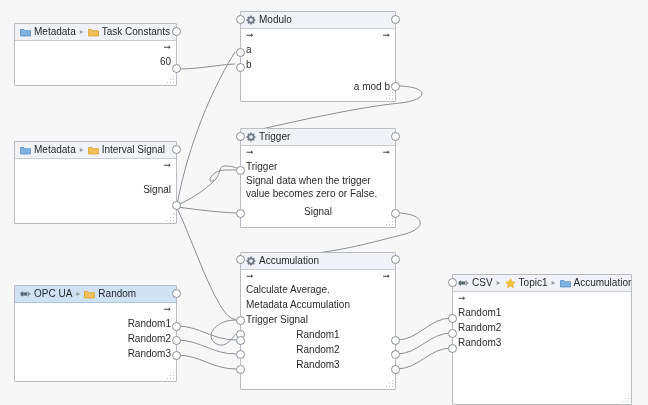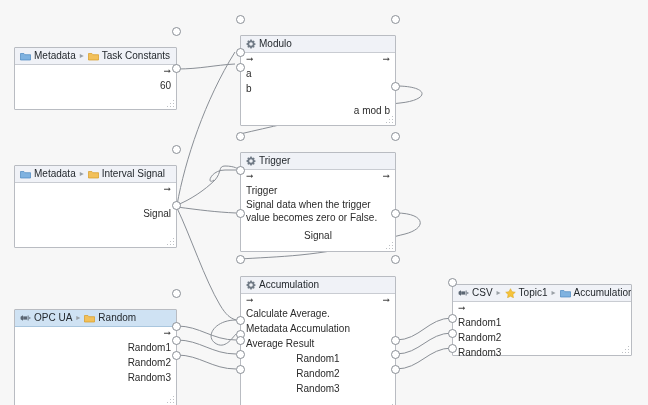--- a/index.html
+++ b/index.html
@@ -16,21 +16,20 @@
 
   
   .node{
     position:absolute;
     background:#ffffff;
     border:1px solid #b9bcc2;
     box-sizing:border-box;
     border-radius:1px;
     font-size:10px;
     color:#2b2b2b;
-    margin-top:24px;
   }
   .node-header{
     height:16px;
     line-height:16px;
     background:#f0f2f7;
     border-bottom:1px solid #c9ccd2;
     display:flex;
     align-items:center;
     gap:3px;
     padding:0 5px;
@@ -285,21 +284,21 @@
       </span>
       <span>Accumulation</span>
     </div>
     <div class="node-body">
       <div class="flowrow">
         <span class="arrow">➞</span>
         <span class="arrow">➞</span>
       </div>
       <div class="desc">Calculate Average.</div>
       <div class="row left">Metadata Accumulation</div>
-      <div class="row left">Average Result</div>
+      <div class="row left">Trigger Signal</div>
       <div class="row center">Random1</div>
       <div class="row center">Random2</div>
       <div class="row center">Random3</div>
     </div>
     <div class="grip">
       <i style="right:0;bottom:0"></i>
         <i style="right:3px;bottom:0"></i>
         <i style="right:6px;bottom:0"></i>
       <i style="right:0;bottom:3px"></i>
         <i style="right:3px;bottom:3px"></i>
@@ -353,21 +352,21 @@
       <i style="right:0;bottom:3px"></i>
         <i style="right:3px;bottom:3px"></i>
         <i style="right:0;bottom:6px"></i>
     </div>
   </div>
   <div class="port" style="left:172px;top:289px;"></div>
   <div class="port" style="left:172px;top:322px;"></div>
   <div class="port" style="left:172px;top:336px;"></div>
   <div class="port" style="left:172px;top:351px;"></div>
 
-  <div class="node" id="n-csv" style="left:452px;top:260px;width:180px;height:72px;">
+  <div class="node" id="n-csv" style="left:452px;top:274px;width:180px;height:131px;">
     <div class="node-header">
       <span class="ico">
         <svg width="11" height="8" viewBox="0 0 11 8">
             <path d="M3 1.2v5.6L0.6 5.2V2.8z" fill="#5b6673"></path>
             <rect x="3.2" y="2.4" width="4" height="3.2" fill="#5b6673"></rect>
             <rect x="7.6" y="1.6" width="1.1" height="1.2" fill="#5b6673"></rect>
             <rect x="7.6" y="5.2" width="1.1" height="1.2" fill="#5b6673"></rect>
             <rect x="7.6" y="3.4" width="2.8" height="1.2" fill="#5b6673"></rect>
           </svg>
       </span>

